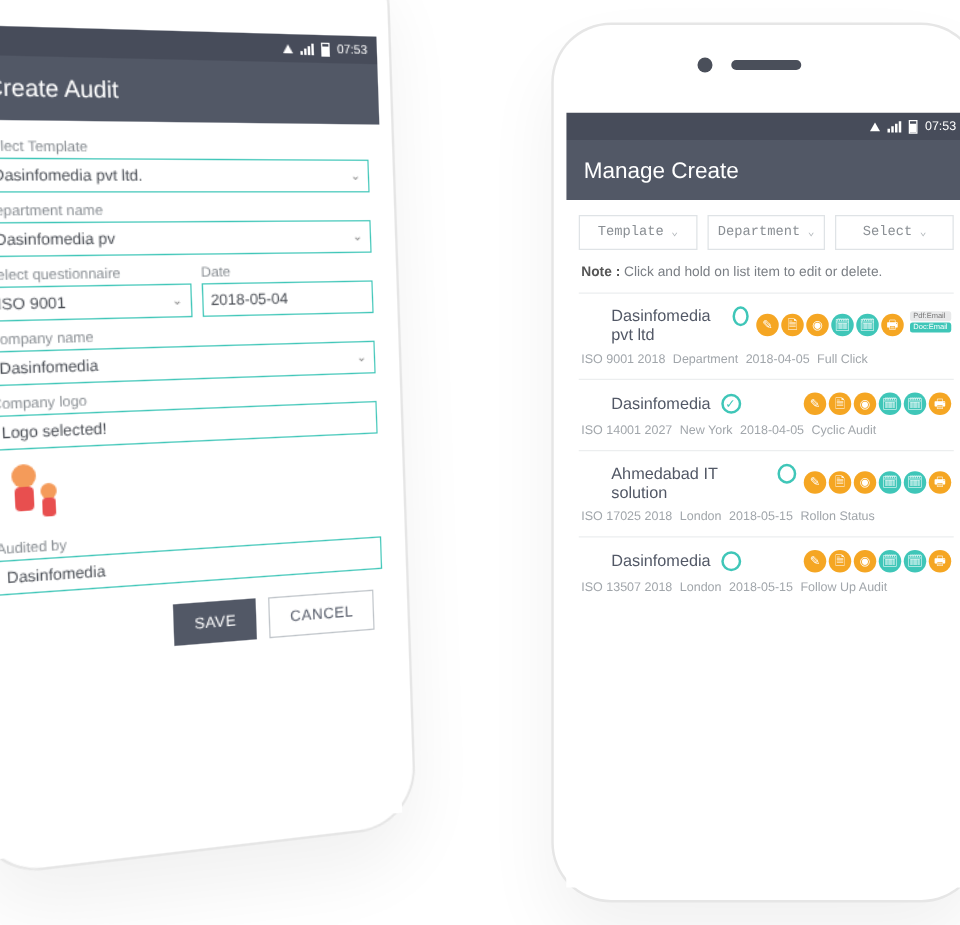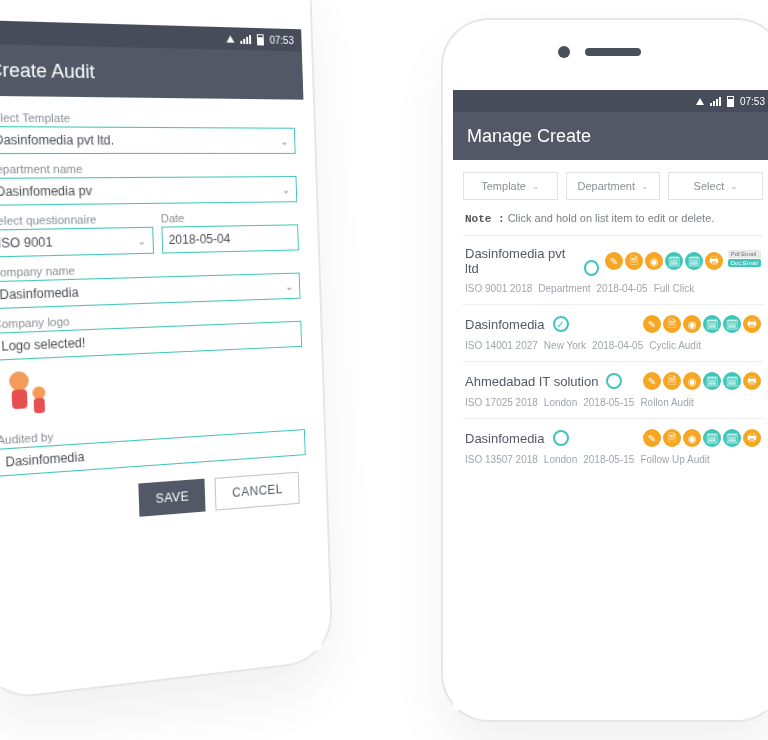--- a/index.html
+++ b/index.html
@@ -106,29 +106,30 @@
 
   
   .filters{
     display:flex; gap:8px; padding:12px 10px;
   }
   .filter{
     flex:1; border:1px solid #dfe3e6; color:#8a8f94;
     font-size:11px; padding:7px 4px; text-align:center;
     display:flex; align-items:center; justify-content:center; gap:6px;
     cursor:pointer;
+    font-family:Liberation Mono, monospace;
   }
   .filter .chev{ font-size:9px; color:#b0b5b9;}
   .note{ font-size:11px; color:#7b7f85; padding:0 12px 10px;}
-  .note strong{ color:#555; font-weight:600;font-family:Liberation Mono, monospace;}
+  .note strong{ color:#555; font-weight:600;}
   .list{ padding: 0 10px; }
   .item{ border-top:1px solid #eceeef; padding:10px 2px 10px 2px;}
   .item:first-child{ border-top:1px solid #eceeef;}
   .item .top-row{ display:flex; align-items:center; justify-content:space-between; gap:6px;}
-  .item .title-row{ display:flex; align-items:flex-end; gap:8px; font-size:13px; color:#525866;}
+  .item .title-row{ display:flex; align-items:flex-start; gap:8px; font-size:13px; color:#525866;margin-left:24px;}
   .ring{
     width:16px; height:16px; border:2px solid #3fc6b8; border-radius:50%;
     display:inline-flex; align-items:center; justify-content:center;
     font-size:10px; color:#3fc6b8;
   }
   .actions{ display:flex; gap:2px; flex-wrap:nowrap; position:relative;}
   .actions.with-tags{ padding-right:38px; }
   .act{
     width:18px; height:18px; border-radius:50%;
     display:inline-flex; align-items:center; justify-content:center;
@@ -340,21 +341,21 @@
                 <span class="act orange">◉</span>
                 <span class="act teal">🗓</span>
                 <span class="act teal">🗓</span>
                 <span class="act orange">🖶</span>
               </div>
             </div>
             <div class="meta">
               <span>ISO 17025 2018</span>
               <span>London</span>
               <span>2018-05-15</span>
-              <span>Rollon Audit</span>
+              <span>Rollon Status</span>
             </div>
           </div>
           <div class="item">
             <div class="top-row">
               <div class="title-row">
                 <span>Dasinfomedia</span>
                 <span class="ring"></span>
               </div>
               <div class="actions">
                 <span class="act orange">✎</span>

